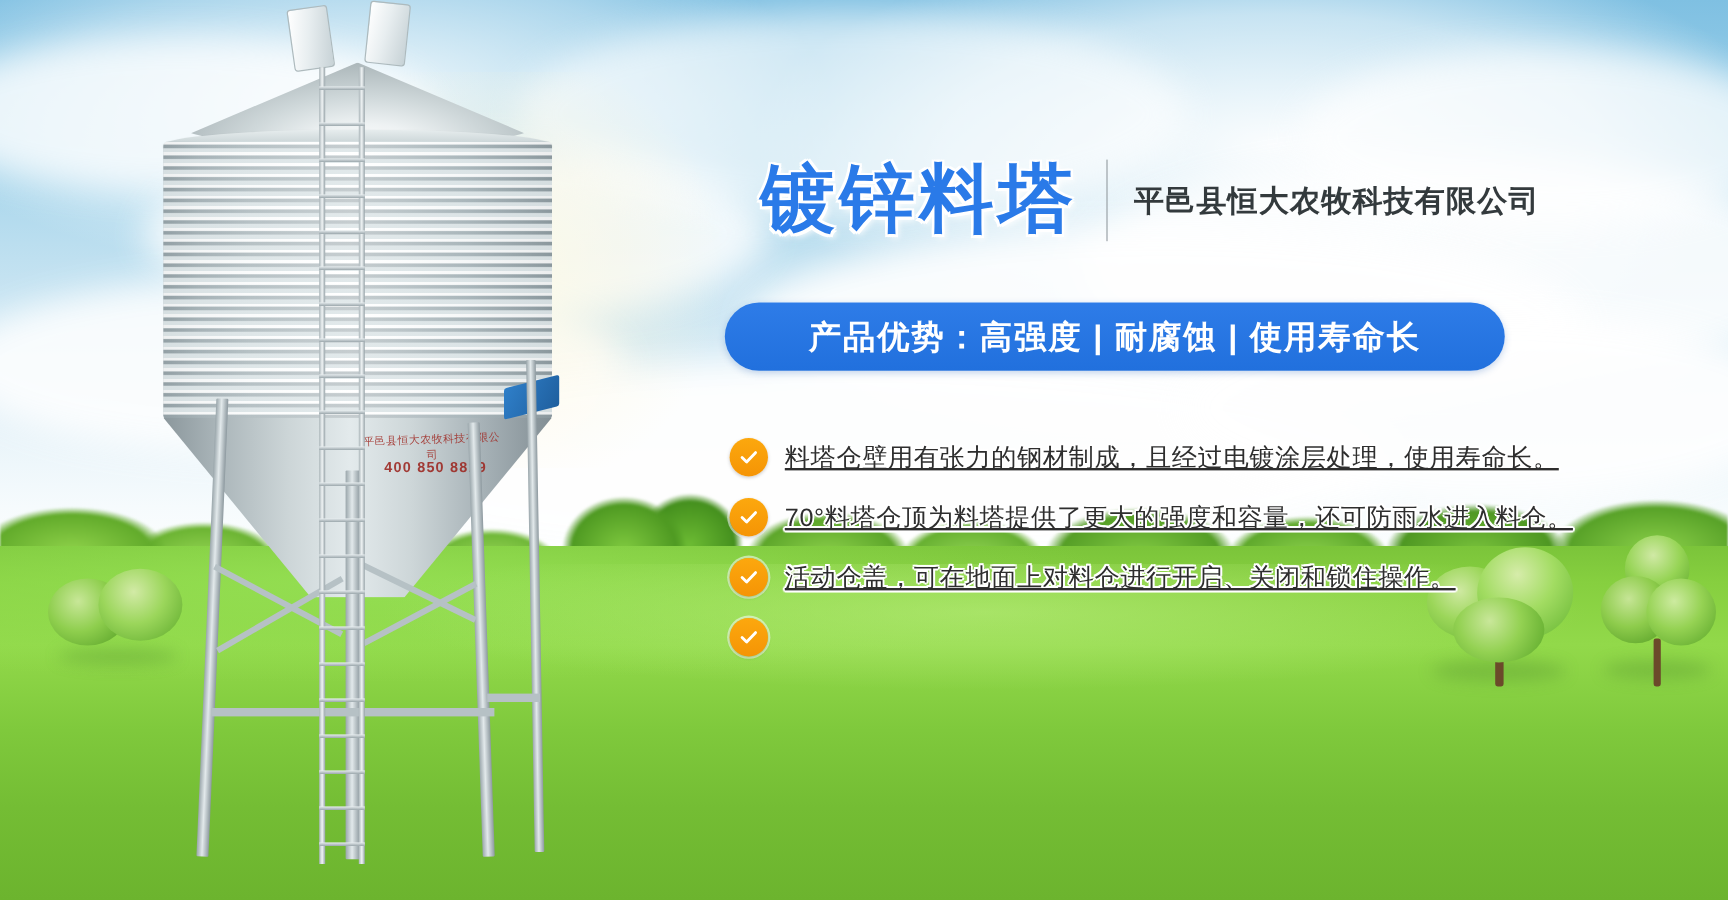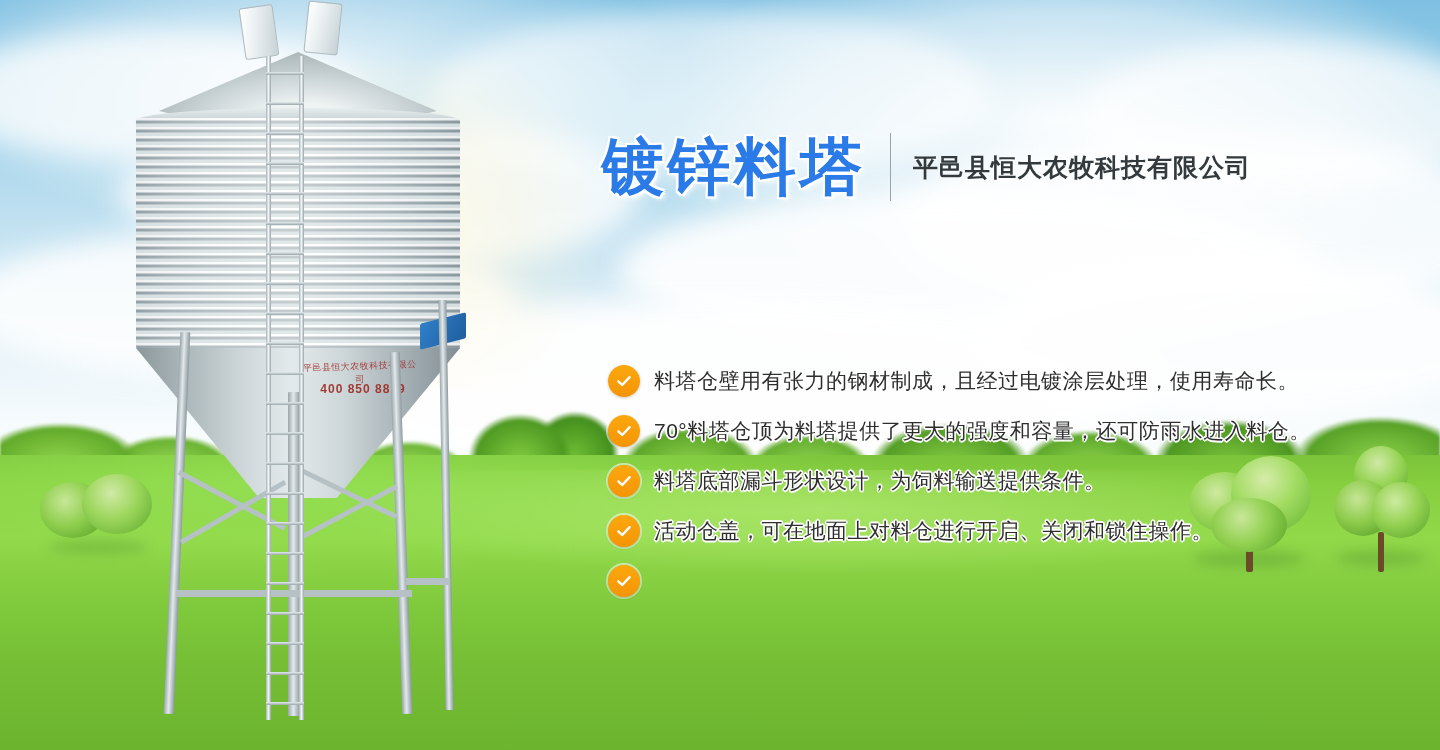--- a/index.html
+++ b/index.html
@@ -155,21 +155,21 @@
     background: linear-gradient(to right, #a9b4b8, #f0f4f5 50%, #97a3a8);
   }
   .ladder .rung {
     position: absolute; left: 0; width: 38px; height: 3px;
     background: linear-gradient(to bottom, #e6ecee, #9ba7ac);
   }
   .brace { position: absolute; background: #b6c1c5; transform-origin: left top; }
 
   
   .title-row {
-    position: absolute; left: 602px; top: 122px; height: 90px;
+    position: absolute; left: 634px; top: 122px; height: 90px;
     display: flex; align-items: center;
   }
   .main-title {
     font-size: 62px; font-weight: bold; color: #2a7ae8;
     letter-spacing: 4px; line-height: 1;
     text-shadow:
       2px 0 0 #fff, -2px 0 0 #fff, 0 2px 0 #fff, 0 -2px 0 #fff,
       2px 2px 0 #fff, -2px -2px 0 #fff, 2px -2px 0 #fff, -2px 2px 0 #fff,
       3px 3px 5px rgba(255,255,255,.9);
   }
@@ -210,20 +210,21 @@
     box-shadow: 0 1px 3px rgba(0,0,0,.22), 0 0 0 2px rgba(255,255,255,.55);
   }
   .check-icon svg { display: block; }
   .feature-text {
     margin-left: 14px;
     font-size: 21px; color: #2e2e2e; font-weight: 500; letter-spacing: .5px;
     text-shadow:
       1.6px 0 0 #fff, -1.6px 0 0 #fff, 0 1.6px 0 #fff, 0 -1.6px 0 #fff,
       1.2px 1.2px 0 #fff, -1.2px -1.2px 0 #fff, 1.2px -1.2px 0 #fff, -1.2px 1.2px 0 #fff;
     white-space: nowrap;
+    text-decoration: underline;
   }
 </style>
 </head>
 <body>
 
 <div class="banner-root">
 
   <div class="sky">
     <div class="cloud c1"></div>
     <div class="cloud c2"></div>
@@ -319,20 +320,23 @@
   </div>
 
   <div class="title-row">
     <div class="main-title">镀锌料塔</div>
     <div class="title-divider"></div>
     <div class="co-block">
       <div class="co-name">平邑县恒大农牧科技有限公司</div>
     </div>
   </div>
 
+  <div class="pill">
+    <span class="pill-text">产品优势：高强度 | 耐腐蚀 | 使用寿命长</span>
+  </div>
 
   <div class="features">
 
     <div class="feature-row">
       <span class="check-icon">
         <svg width="18" height="18" viewBox="0 0 18 18" aria-hidden="true">
           <path d="M3.4 9.3 L7.2 13 L14.6 5.2" fill="none" stroke="#ffffff" stroke-width="2.4" stroke-linecap="round" stroke-linejoin="round"></path>
         </svg>
       </span>
       <span class="feature-text">料塔仓壁用有张力的钢材制成，且经过电镀涂层处理，使用寿命长。</span>
@@ -340,28 +344,20 @@
 
     <div class="feature-row">
       <span class="check-icon">
         <svg width="18" height="18" viewBox="0 0 18 18" aria-hidden="true">
           <path d="M3.4 9.3 L7.2 13 L14.6 5.2" fill="none" stroke="#ffffff" stroke-width="2.4" stroke-linecap="round" stroke-linejoin="round"></path>
         </svg>
       </span>
       <span class="feature-text">70°料塔仓顶为料塔提供了更大的强度和容量，还可防雨水进入料仓。</span>
     </div>
 
-    <div class="feature-row">
-      <span class="check-icon">
-        <svg width="18" height="18" viewBox="0 0 18 18" aria-hidden="true">
-          <path d="M3.4 9.3 L7.2 13 L14.6 5.2" fill="none" stroke="#ffffff" stroke-width="2.4" stroke-linecap="round" stroke-linejoin="round"></path>
-        </svg>
-      </span>
-      <span class="feature-text">料塔底部漏斗形状设计，为饲料输送提供条件。</span>
-    </div>
 
     <div class="feature-row">
       <span class="check-icon">
         <svg width="18" height="18" viewBox="0 0 18 18" aria-hidden="true">
           <path d="M3.4 9.3 L7.2 13 L14.6 5.2" fill="none" stroke="#ffffff" stroke-width="2.4" stroke-linecap="round" stroke-linejoin="round"></path>
         </svg>
       </span>
       <span class="feature-text">活动仓盖，可在地面上对料仓进行开启、关闭和锁住操作。</span>
     </div>
 

